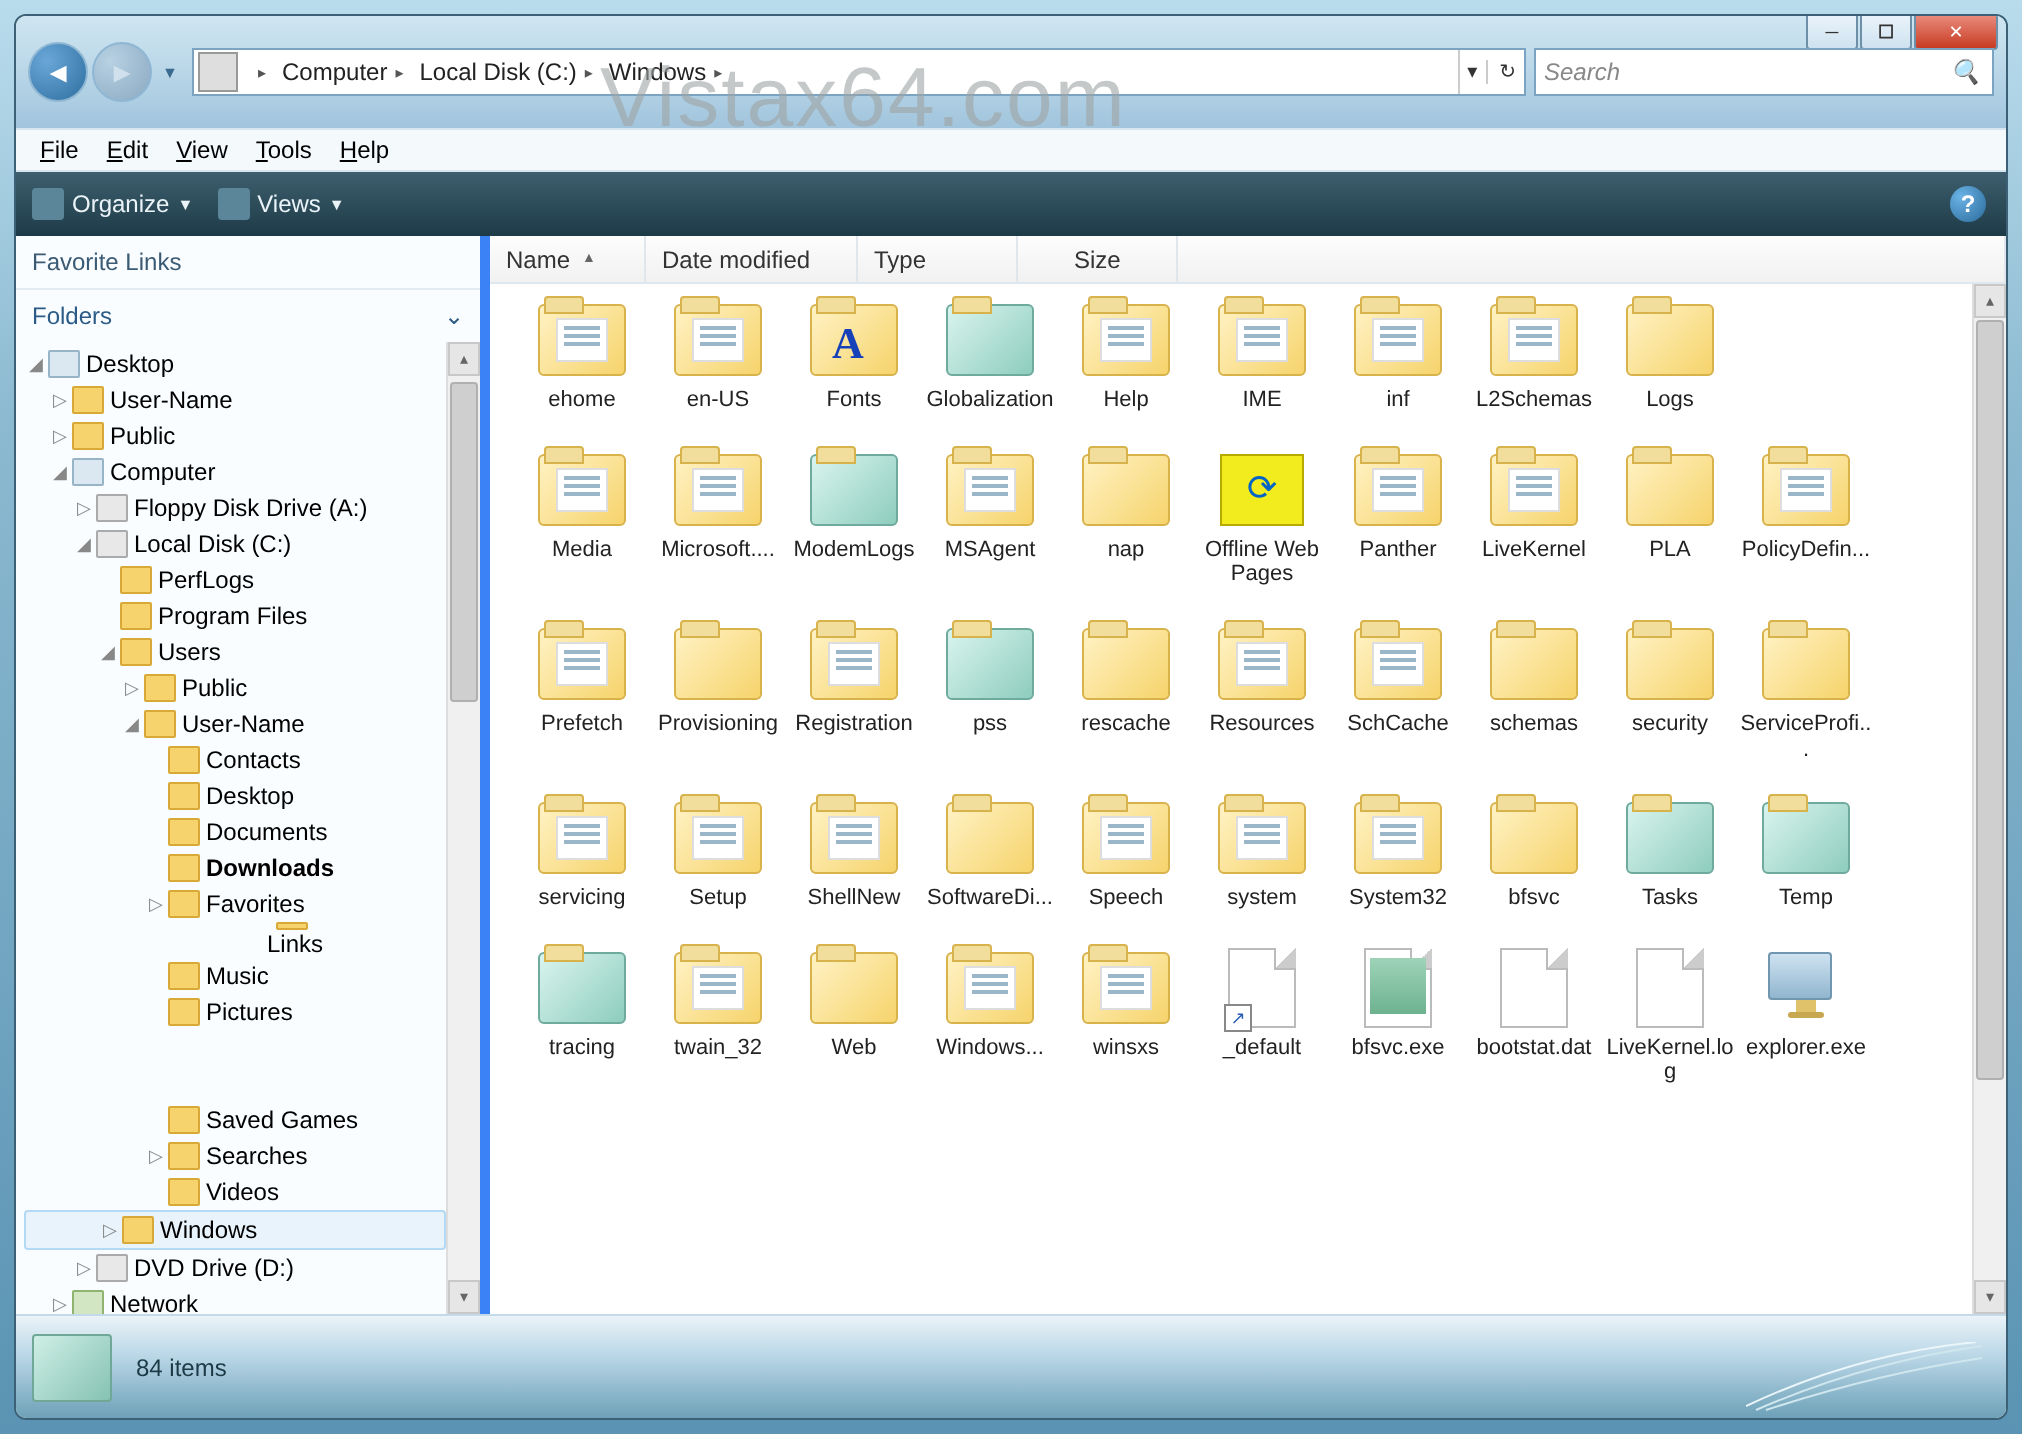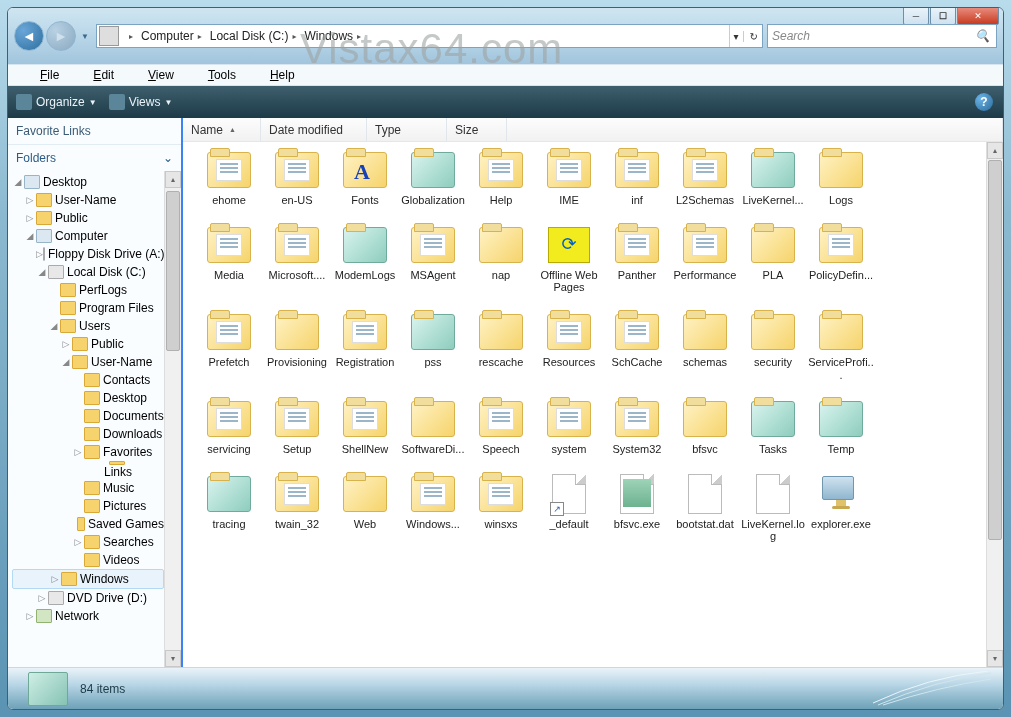--- a/index.html
+++ b/index.html
@@ -18,53 +18,53 @@
   .crumb .chev{font-size:8px;color:#555;margin-left:4px;}
   .addr-tools{display:flex;height:22px;align-items:center;border-left:1px solid #ccc;padding:0 4px;gap:4px;font-size:10px;color:#333;}
   .search-box{width:230px;height:24px;background:#fff;border:1px solid #7ba4c2;display:flex;align-items:center;padding:0 4px;font-size:12px;color:#888;position:relative;font-style:italic;}
   .search-box .mag{position:absolute;right:6px;color:#5c7fa3;}
   .win-controls{position:absolute;right:4px;top:-1px;display:flex;gap:1px;}
   .win-btn{width:26px;height:18px;border:1px solid #6e8fa8;background:linear-gradient(#e9f3fa,#cfe2f0);display:flex;align-items:center;justify-content:center;font-size:9px;color:#333;border-radius:0 0 2px 2px;}
   .win-btn.close{background:linear-gradient(#e88a7b,#c83b22);color:#fff;width:42px;}
   .win-btn.max{font-weight:bold;}
   
   .menubar{height:22px;background:#f4f9fc;border-top:1px solid #d6e5f0;border-bottom:1px solid #d6e5f0;display:flex;align-items:center;padding:0 6px;font-size:12px;gap:2px;}
-  .menu-item{padding:1px 6px;text-decoration:underline dotted transparent;margin-left:20px;}
+  .menu-item{padding:1px 6px;text-decoration:underline dotted transparent;}
   .menu-item:first-letter{text-decoration:underline;}
   
   .toolbar{height:32px;background:linear-gradient(180deg,#3e5f6e 0%,#1d3a47 100%);display:flex;align-items:center;padding:0 8px;gap:12px;color:#eaf3f8;font-size:12px;position:relative;}
   .tb-btn{display:flex;align-items:center;gap:4px;cursor:pointer;}
   .tb-btn .ico{width:16px;height:16px;background:#5b869a;border-radius:2px;}
   .tb-btn .tri{font-size:8px;}
   .help-ico{position:absolute;right:10px;width:18px;height:18px;border-radius:50%;background:radial-gradient(circle at 30% 30%,#6bb3e6,#2a6a9a);color:#fff;display:flex;align-items:center;justify-content:center;font-size:12px;font-weight:bold;}
   
   .body{flex:1;display:flex;min-height:0;}
   
-  .sidebar{width:175px;border-right:2px solid #3b82f6;display:flex;flex-direction:column;background:#fafdff;}
+  .sidebar{width:237px;border-right:5px solid #3b82f6;display:flex;flex-direction:column;background:#fafdff;}
   .sec-head{height:26px;padding:4px 8px;font-size:12px;color:#3b5b75;display:flex;align-items:center;justify-content:space-between;}
   .sec-head .chev{cursor:pointer;}
   .sep{height:1px;background:#e1ecf3;margin:0;}
   .tree-wrap{flex:1;display:flex;min-height:0;}
   .tree{flex:1;overflow-y:auto;font-size:12px;padding:2px 0 2px 4px;}
   .scrollbar{width:17px;background:#f0f0f0;border-left:1px solid #ddd;position:relative;}
   .scroll-btn{height:17px;background:#e6e6e6;border:1px solid #c8c8c8;display:flex;align-items:center;justify-content:center;font-size:8px;color:#666;}
   .scroll-btn.bottom{position:absolute;bottom:0;left:0;right:0;}
   .thumb{position:absolute;left:1px;right:1px;top:20px;height:160px;background:#cfcfcf;border:1px solid #b0b0b0;border-radius:2px;}
   .node{display:flex;align-items:center;height:18px;white-space:nowrap;cursor:default;}
   .node .tog{width:12px;text-align:center;font-size:9px;color:#888;}
   .node .nico{width:16px;height:14px;margin-right:3px;background:#f7d36e;border:1px solid #d9a938;border-radius:1px;}
   .node .nico.comp{background:#dbe8f1;border-color:#98b5c8;}
   .node .nico.drive{background:#e8e8e8;border-color:#aaa;}
   .node .nico.net{background:#d3e6c4;border-color:#90b46f;}
   .node.sel{background:#e8f3fc;border:1px solid #b4d9f4;border-radius:2px;height:20px;}
   
   .col-headers{height:24px;background:linear-gradient(#fdfdfd,#f1f1f1);border-bottom:1px solid #dfe8ef;display:flex;font-size:12px;color:#333;}
   .ch{border-right:1px solid #e0e6ec;padding:3px 8px;display:flex;align-items:center;}
   .ch.name{width:78px;} .ch.name .sort{font-size:7px;margin-left:6px;color:#666;}
-  .ch.dm{width:106px;} .ch.type{width:80px;} .ch.size{width:60px;} .ch.rest{flex:1;}
+  .ch.dm{width:106px;} .ch.type{width:80px;} .ch.size{width:60px;margin-left:20px;} .ch.rest{flex:1;}
   
   .grid-wrap{flex:1;display:flex;min-height:0;}
   .grid{flex:1;overflow:hidden;padding:8px 0 0 12px;}
   .row{display:flex;gap:0;margin-bottom:18px;}
   .item{width:68px;display:flex;flex-direction:column;align-items:center;font-size:11px;color:#222;text-align:center;line-height:1.15;}
   .item .ic{width:46px;height:40px;margin-bottom:4px;position:relative;}
   .folder{width:44px;height:36px;position:absolute;left:1px;top:2px;background:linear-gradient(135deg,#fff2c4,#f6d46c);border:1px solid #d8b24a;border-radius:3px;}
   .folder::before{content:"";position:absolute;left:2px;top:-5px;width:18px;height:7px;background:#f1dd9c;border:1px solid #d8b24a;border-radius:2px 2px 0 0;}
   .folder.teal{background:linear-gradient(135deg,#d9f4ee,#8ecdbe);border-color:#6fab9d;}
   .folder .sub{position:absolute;left:8px;top:6px;width:26px;height:22px;background:#fff;border:1px solid #ddd;}
@@ -74,21 +74,21 @@
   .fileico{width:34px;height:40px;position:absolute;left:6px;top:0;background:#fff;border:1px solid #bbb;}
   .fileico::before{content:"";position:absolute;right:-1px;top:-1px;width:10px;height:10px;background:linear-gradient(135deg,#fff 50%,#ccc 50%);border-left:1px solid #bbb;border-bottom:1px solid #bbb;}
   .fileico .thumb-img{position:absolute;left:2px;top:4px;right:2px;bottom:6px;background:linear-gradient(#9ed3b8,#6db290);}
   .fileico .link{position:absolute;left:-3px;bottom:-3px;width:14px;height:14px;background:#fff;border:1px solid #888;display:flex;align-items:center;justify-content:center;font-size:9px;color:#2a5fb3;}
   .exe-ico{position:absolute;left:4px;top:2px;width:38px;height:36px;}
   .exe-ico .screen{width:32px;height:24px;background:linear-gradient(#cfe2f0,#90b6cf);border:1px solid #7096b0;border-radius:2px;}
   .exe-ico .stand{width:10px;height:6px;background:#e0c26b;margin:0 auto;}
   .exe-ico .base{width:18px;height:3px;background:#c7a750;margin:0 auto;border-radius:2px;}
   .item .lbl{max-width:66px;word-break:break-word;}
   
-  .statusbar{height:42px;background:linear-gradient(180deg,#eaf3f8,#b9d6e6 40%,#6da1b8);border-top:1px solid #c5dae8;display:flex;align-items:center;padding:0 20px;font-size:12px;color:#1d3a47;position:relative;}
+  .statusbar{height:52px;background:linear-gradient(180deg,#eaf3f8,#b9d6e6 40%,#6da1b8);border-top:1px solid #c5dae8;display:flex;align-items:center;padding:0 8px;font-size:12px;color:#1d3a47;position:relative;}
   .statusbar .fic{width:40px;height:34px;background:linear-gradient(135deg,#cfeee6,#85c3b2);border:1px solid #6fa897;border-radius:2px;margin-right:12px;}
   .swoosh{position:absolute;right:10px;bottom:2px;width:120px;height:36px;}
   .swoosh svg{width:100%;height:100%;}
 </style>
 </head>
 <body>
 
 <div class="watermark">Vistax64.com</div>
 
 <div class="window">
@@ -228,46 +228,46 @@
             <div class="node" style="padding-left: 60px;">
               <span class="tog"></span>
               <span class="nico "></span>
               <span>Desktop</span>
             </div>
             <div class="node" style="padding-left: 60px;">
               <span class="tog"></span>
               <span class="nico "></span>
               <span>Documents</span>
             </div>
+            <div class="node" style="padding-left: 60px; font-weight: bold;">
+              <span class="tog"></span>
+              <span class="nico "></span>
+              <span>Downloads</span>
+            </div>
             <div class="node" style="padding-left: 60px;">
-              <span class="tog"></span>
-              <span class="nico "></span>
-              <span>Downloads</span>
+              <span class="tog">▷</span>
+              <span class="nico "></span>
+              <span>Favorites</span>
+            </div>
+            <div class="node" style="padding-left: 60px; flex-direction: column;">
+              <span class="tog"></span>
+              <span class="nico "></span>
+              <span>Links</span>
             </div>
             <div class="node" style="padding-left: 60px;">
-              <span class="tog">▷</span>
-              <span class="nico "></span>
-              <span>Favorites</span>
-            </div>
-            <div class="node" style="padding-left: 60px; flex-direction: column;">
-              <span class="tog"></span>
-              <span class="nico "></span>
-              <span>Links</span>
+              <span class="tog"></span>
+              <span class="nico "></span>
+              <span>Music</span>
             </div>
             <div class="node" style="padding-left: 60px;">
               <span class="tog"></span>
               <span class="nico "></span>
-              <span>Music</span>
-            </div>
-            <div class="node" style="padding-left: 60px;">
-              <span class="tog"></span>
-              <span class="nico "></span>
               <span>Pictures</span>
             </div>
-            <div class="node" style="padding-left: 60px;">
+            <div class="node" style="padding-left: 60px; margin-top: 36px;">
               <span class="tog"></span>
               <span class="nico "></span>
               <span>Saved Games</span>
             </div>
             <div class="node" style="padding-left: 60px;">
               <span class="tog">▷</span>
               <span class="nico "></span>
               <span>Searches</span>
             </div>
             <div class="node" style="padding-left: 60px;">
@@ -370,52 +370,46 @@
               <div class="item">
                 <div class="ic">
                   <div class="folder">
                     <div class="sub doc"></div>
                   </div>
                 </div>
                 <div class="lbl">L2Schemas</div>
               </div>
               <div class="item">
                 <div class="ic">
+                  <div class="folder"></div>
+                </div>
+                <div class="lbl">Logs</div>
+              </div>
+            </div>
+            <div class="row">
+              <div class="item">
+                <div class="ic">
+                  <div class="folder">
+                    <div class="sub doc"></div>
+                  </div>
+                </div>
+                <div class="lbl">Media</div>
+              </div>
+              <div class="item">
+                <div class="ic">
+                  <div class="folder">
+                    <div class="sub doc"></div>
+                  </div>
+                </div>
+                <div class="lbl">Microsoft....</div>
+              </div>
+              <div class="item">
+                <div class="ic">
                   <div class="folder teal"></div>
                 </div>
-                <div class="lbl">LiveKernel...</div>
-              </div>
-              <div class="item">
-                <div class="ic">
-                  <div class="folder"></div>
-                </div>
-                <div class="lbl">Logs</div>
-              </div>
-            </div>
-            <div class="row">
-              <div class="item">
-                <div class="ic">
-                  <div class="folder">
-                    <div class="sub doc"></div>
-                  </div>
-                </div>
-                <div class="lbl">Media</div>
-              </div>
-              <div class="item">
-                <div class="ic">
-                  <div class="folder">
-                    <div class="sub doc"></div>
-                  </div>
-                </div>
-                <div class="lbl">Microsoft....</div>
-              </div>
-              <div class="item">
-                <div class="ic">
-                  <div class="folder teal"></div>
-                </div>
                 <div class="lbl">ModemLogs</div>
               </div>
               <div class="item">
                 <div class="ic">
                   <div class="folder">
                     <div class="sub doc"></div>
                   </div>
                 </div>
                 <div class="lbl">MSAgent</div>
               </div>
@@ -438,21 +432,21 @@
                   </div>
                 </div>
                 <div class="lbl">Panther</div>
               </div>
               <div class="item">
                 <div class="ic">
                   <div class="folder">
                     <div class="sub doc"></div>
                   </div>
                 </div>
-                <div class="lbl">Performance</div>
+                <div class="lbl">LiveKernel</div>
               </div>
               <div class="item">
                 <div class="ic">
                   <div class="folder"></div>
                 </div>
                 <div class="lbl">PLA</div>
               </div>
               <div class="item">
                 <div class="ic">
                   <div class="folder">

